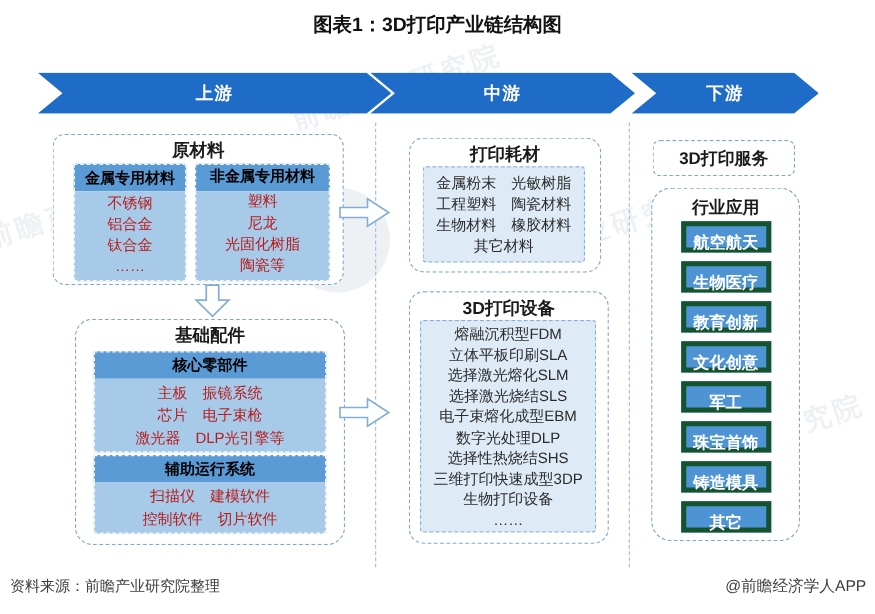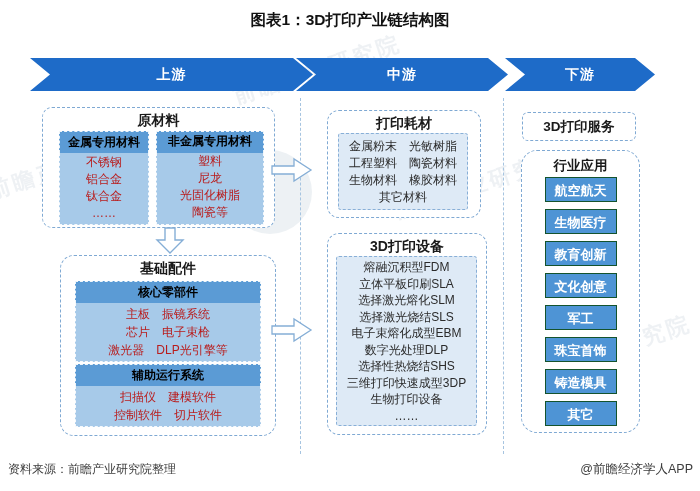--- a/index.html
+++ b/index.html
@@ -46,21 +46,21 @@
   .core{left:14px;top:25px;width:186px;}
   .aux{left:14px;top:108px;width:186px;}
   
   .panel{position:absolute;background:#DEEAF6;border:1px dashed #88AFD7;border-radius:3px;
       color:#2b2b2b;text-align:center;font-size:12px;}
   .consumables .panel{left:10px;top:22px;width:128px;height:71px;line-height:17px;padding-top:4px;}
   .equipment .panel{left:8px;top:22px;width:139px;height:166px;line-height:16.5px;padding-top:2px;}
   
   .apps-list{position:absolute;left:0;top:26px;width:117px;}
   .app-btn{width:72px;height:25px;line-height:25px;margin:0 auto 7px auto;background:#4E94D5;
-      color:#fff;font-weight:bold;font-size:13px;text-align:center;border:1px solid #14532d;box-sizing:border-box;}
+      color:#fff;font-weight:bold;font-size:13px;text-align:center;border:4px solid #14532d;box-sizing:border-box;}
   
   .conn{position:absolute;}
   
   .footer-src{position:absolute;left:8px;top:461px;font-size:12px;color:#3d3d3d;}
   .footer-brand{position:absolute;right:7px;top:461px;font-size:12.5px;color:#3d3d3d;}
 </style>
 </head>
 <body>
 
 <div class="canvas">

